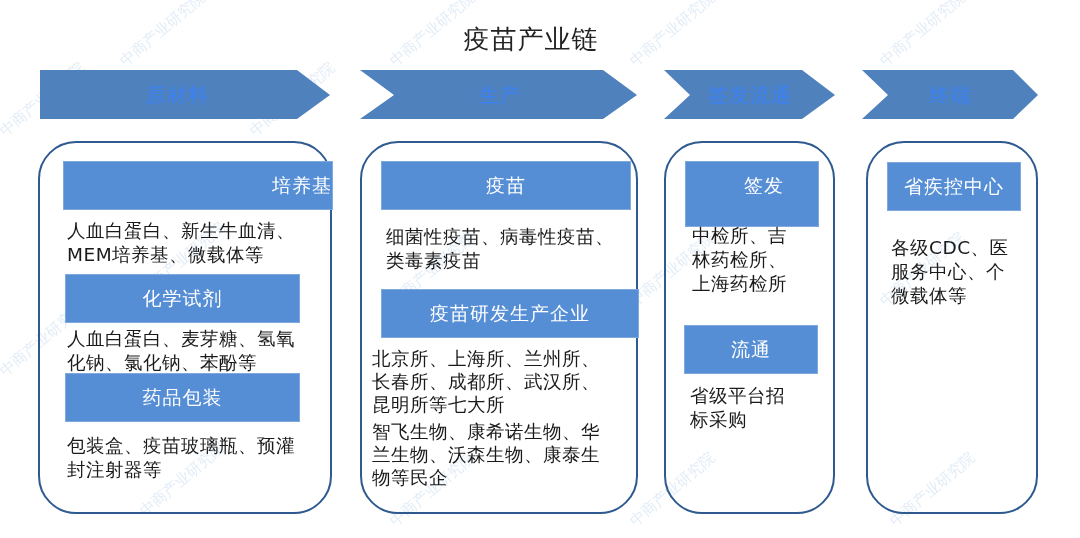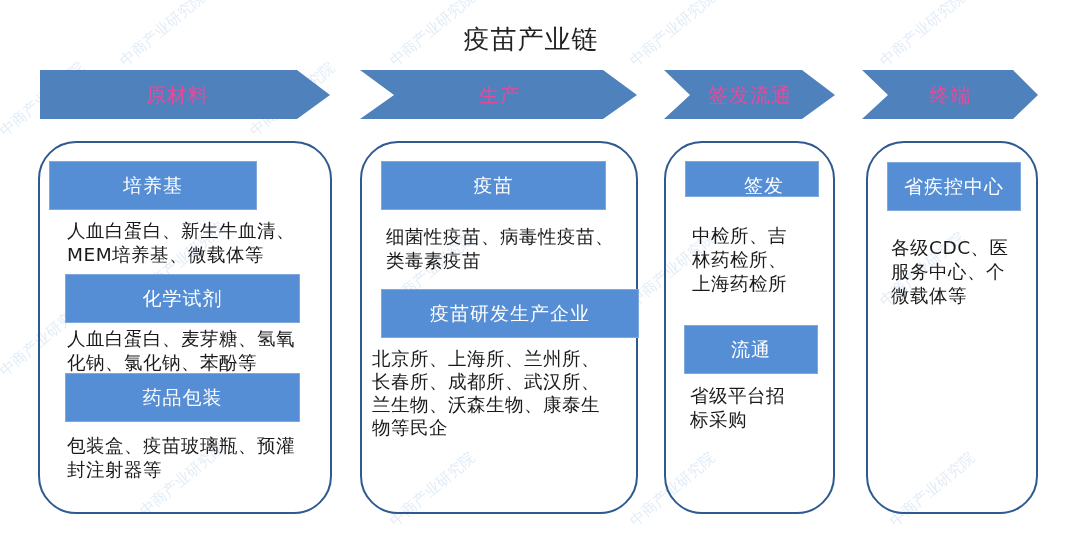--- a/index.html
+++ b/index.html
@@ -2,21 +2,21 @@
 <html><head>
 <meta charset="utf-8">
 <style>
   html, body { margin:0; padding:0; }
   body { width:1080px; height:538px; position:relative; background:#ffffff; overflow:hidden;
          font-family:"DejaVu Sans","Liberation Sans",sans-serif; color:#1a1a1a; }
   .title { position:absolute; left:0; top:22px; width:1040px; text-align:center;
            font-family:"DejaVu Serif","Liberation Serif",serif; font-size:26px; color:#222; letter-spacing:1px;padding-left:11px; }
   .arrows { position:absolute; left:0; top:0; width:1080px; height:140px; }
   .arrow-label { position:absolute; top:80px; height:30px; line-height:30px; text-align:center;
-                 color:#ec4899; font-family:"DejaVu Serif","Liberation Serif",serif; font-size:20px; letter-spacing:1px; }
+                 color:#3b82f6; font-family:"DejaVu Serif","Liberation Serif",serif; font-size:20px; letter-spacing:1px; }
   .box { position:absolute; border:2.5px solid #2f5a8f; border-radius:38px; box-sizing:border-box; background:transparent; }
   .hdr { position:absolute; background:#558ed5; color:#fff; text-align:center;
          font-size:19px; border:1px solid #7fa9dd; box-sizing:border-box; letter-spacing:1px; }
   .txt { position:absolute; font-size:18.5px; line-height:24px; color:#1a1a1a; letter-spacing:0.5px; }
   .wm { position:absolute; color:#c9dcef; font-size:15px; transform:rotate(-40deg); opacity:0.55; white-space:nowrap; pointer-events:none; }
 </style>
 </head>
 <body>
 
 <div class="wm" style="left:-10px;top:90px;">中商产业研究院</div>
@@ -42,52 +42,54 @@
   <polygon points="360,70 603,70 637,95 603,119 360,119 394,95" fill="#4f81bd"></polygon>
   <polygon points="664,70 802,70 835,95 802,119 664,119 690,95" fill="#4f81bd"></polygon>
   <polygon points="862,70 1013,70 1038,95 1013,119 862,119 888,95" fill="#4f81bd"></polygon>
 </svg>
 <div class="arrow-label" style="left:40px;width:275px;">原材料</div>
 <div class="arrow-label" style="left:380px;width:240px;">生产</div>
 <div class="arrow-label" style="left:680px;width:140px;">签发流通</div>
 <div class="arrow-label" style="left:878px;width:145px;">终端</div>
 
 <div class="box" style="left:38px;top:141px;width:294px;height:373px;"></div>
-<div class="hdr" style="left:49px;top:161px;width:208px;height:49px;line-height:47px;">培养基</div>
+<div class="hdr" style="left:63px;top:161px;width:270px;height:49px;line-height:47px;text-align:right;">培养基</div>
 <div class="txt" style="left:67px;top:219px;">
   <div>人血白蛋白、新生牛血清、</div>
   <div>MEM培养基、微载体等</div>
 </div>
 <div class="hdr" style="left:65px;top:274px;width:235px;height:49px;line-height:47px;">化学试剂</div>
 <div class="txt" style="left:67px;top:327px;">
   <div>人血白蛋白、麦芽糖、氢氧</div>
   <div>化钠、氯化钠、苯酚等</div>
 </div>
 <div class="hdr" style="left:65px;top:373px;width:235px;height:49px;line-height:47px;">药品包装</div>
 <div class="txt" style="left:67px;top:434px;">
   <div>包装盒、疫苗玻璃瓶、预灌</div>
   <div>封注射器等</div>
 </div>
 
 <div class="box" style="left:360px;top:141px;width:278px;height:373px;"></div>
-<div class="hdr" style="left:381px;top:161px;width:225px;height:49px;line-height:47px;">疫苗</div>
+<div class="hdr" style="left:381px;top:161px;width:250px;height:49px;line-height:47px;">疫苗</div>
 <div class="txt" style="left:386px;top:225px;">
   <div>细菌性疫苗、病毒性疫苗、</div>
   <div>类毒素疫苗</div>
 </div>
 <div class="hdr" style="left:381px;top:289px;width:258px;height:49px;line-height:47px;">疫苗研发生产企业</div>
 <div class="txt" style="left:372px;top:347px;line-height:23px;">
   <div>北京所、上海所、兰州所、</div>
   <div>长春所、成都所、武汉所、</div>
+  <div>昆明所等七大所</div>
+  <div style="margin-top:4px;">智飞生物、康希诺生物、华</div>
   <div>兰生物、沃森生物、康泰生</div>
   <div>物等民企</div>
 </div>
 
 <div class="box" style="left:664px;top:141px;width:171px;height:373px;"></div>
-<div class="hdr" style="left:685px;top:161px;width:134px;height:36px;line-height:47px;padding-left:24px;">签发</div>
+<div class="hdr" style="left:685px;top:161px;width:134px;height:66px;line-height:47px;padding-left:24px;">签发</div>
 <div class="txt" style="left:692px;top:224px;">
   <div>中检所、吉</div>
   <div>林药检所、</div>
   <div>上海药检所</div>
 </div>
 <div class="hdr" style="left:684px;top:325px;width:134px;height:49px;line-height:47px;">流通</div>
 <div class="txt" style="left:690px;top:384px;">
   <div>省级平台招</div>
   <div>标采购</div>
 </div>

